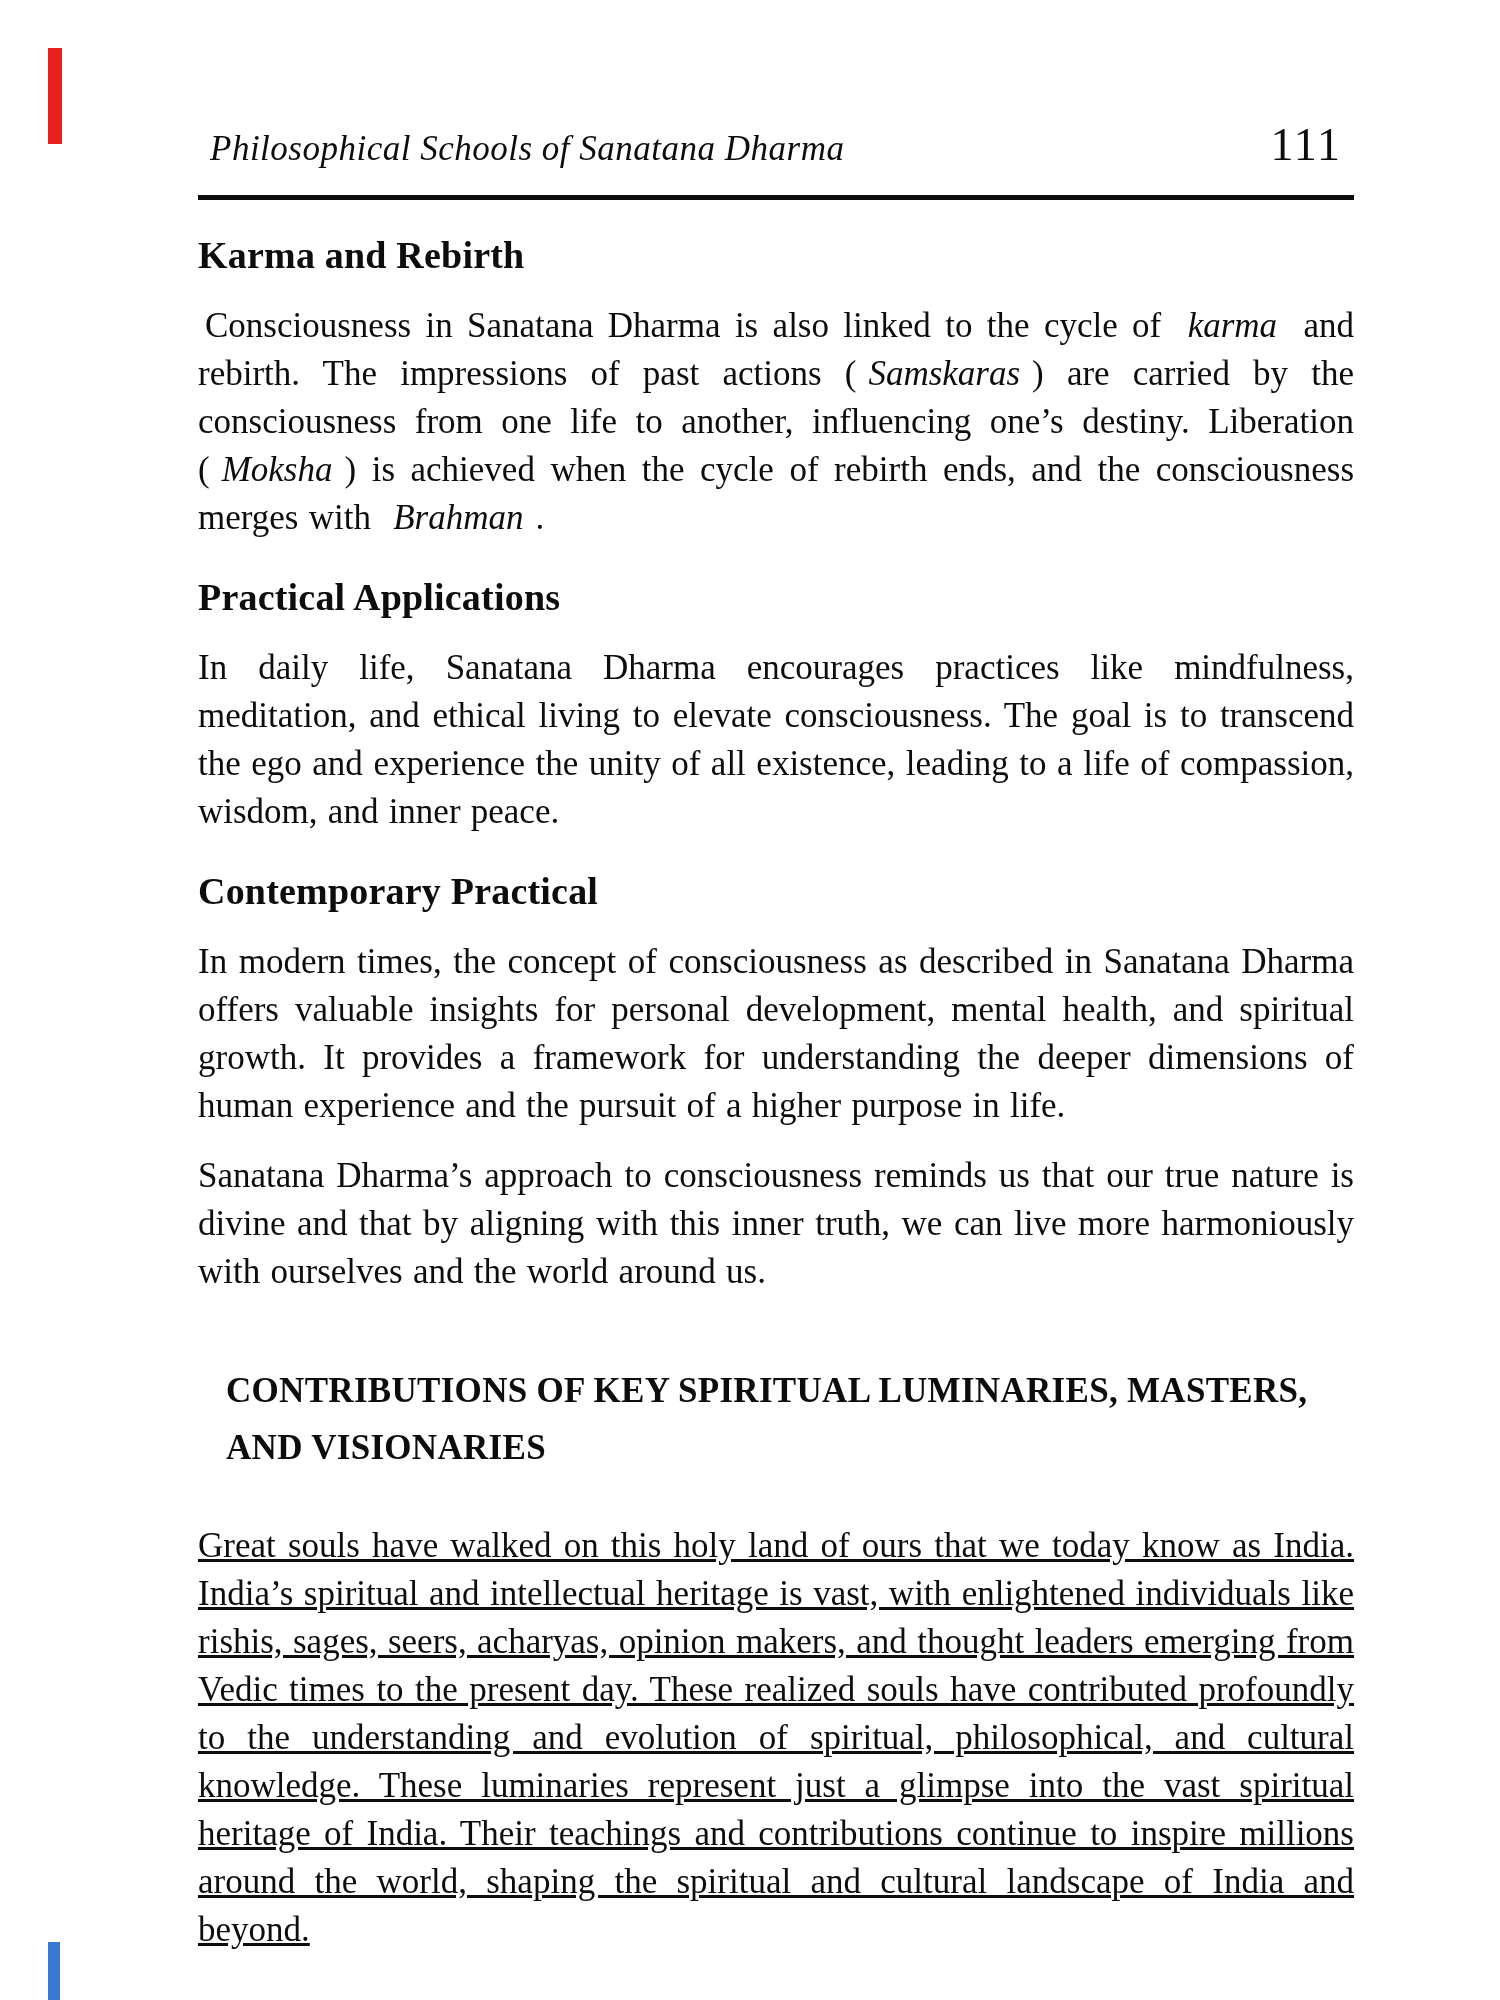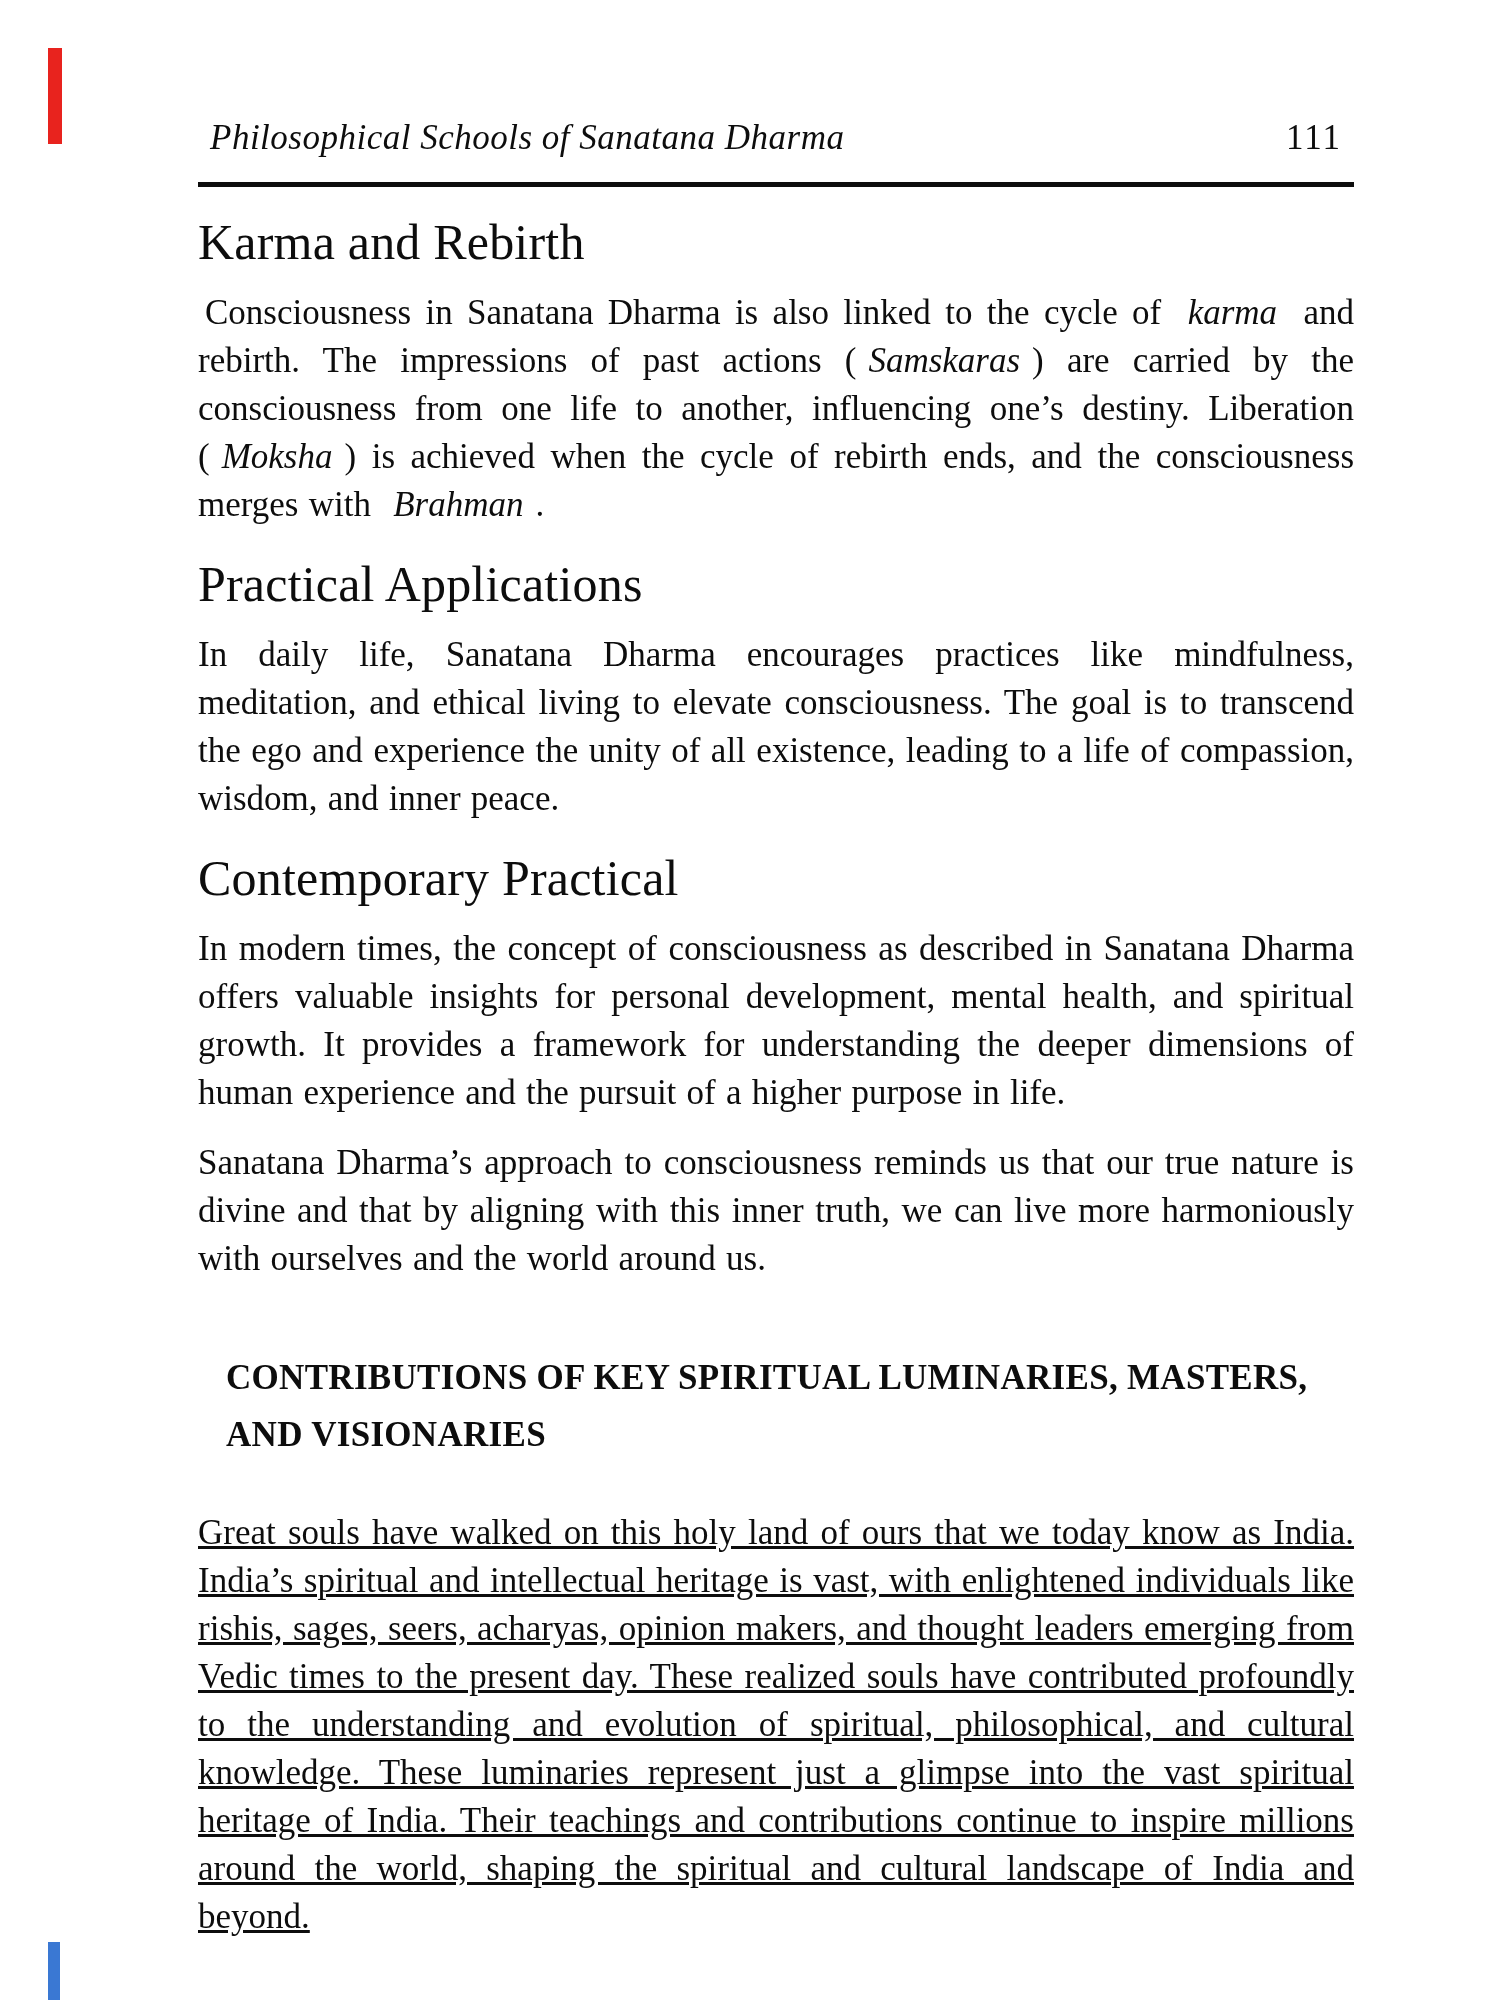--- a/index.html
+++ b/index.html
@@ -29,34 +29,34 @@
     display: flex;
     justify-content: space-between;
     align-items: baseline;
   }
   .running-title {
     font-style: italic;
     font-size: 35px;
     letter-spacing: 0.5px;
   }
   .folio {
-    font-size: 35px;
+    font-size: 46px;
     letter-spacing: 2px;
     font-family: Liberation Serif, serif;
   }
   .header-rule {
     border-bottom: 5px solid #0d0d0d;
     margin-top: 10px;
   }
 
   
   h2.sub {
-    font-size: 50px;
+    font-size: 38px;
     line-height: 50px;
-    font-weight: normal;
+    font-weight: bold;
     margin-top: 30px;
     letter-spacing: 0.2px;
   }
   h1.chapter {
     font-size: 35px;
     line-height: 57px;
     font-weight: bold;
     margin: 66px 40px 0 40px;
     letter-spacing: 0.3px;
   }

